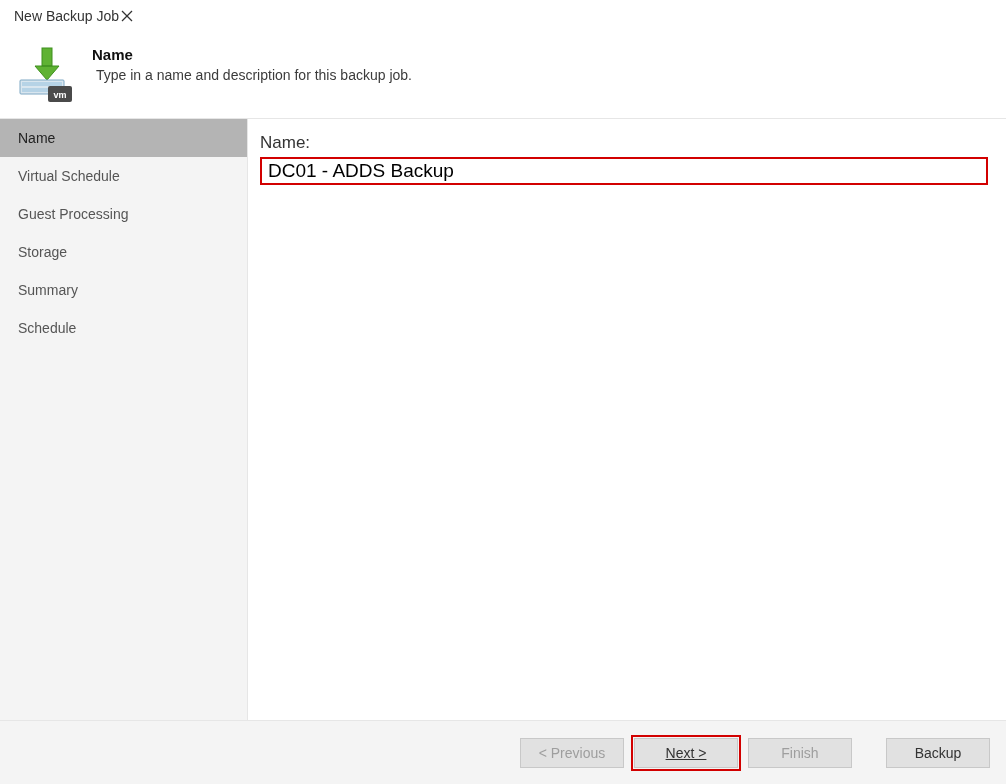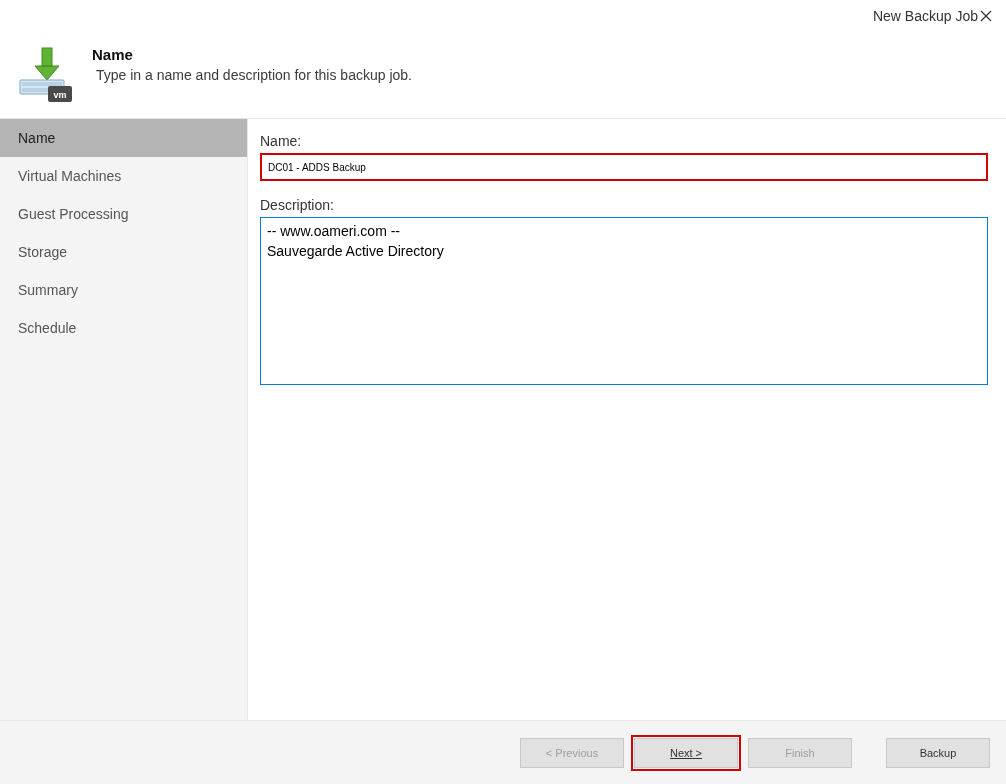--- a/index.html
+++ b/index.html
@@ -9,21 +9,21 @@
     font-family: "Segoe UI", Tahoma, sans-serif;
     font-size: 14px;
     color: #2e2e2e;
     background: #ffffff;
     overflow: hidden;
   }
   .titlebar {
     height: 32px;
     display: flex;
     align-items: center;
-    justify-content: flex-end;
+    justify-content: flex-start;
     padding: 0 12px 0 14px;
   }
   .titlebar .title {
     font-size: 14px;
     color: #333;
   }
   .close-x {
     width: 16px; height: 16px;
     display: flex; align-items: center; justify-content: center;
   }
@@ -73,31 +73,31 @@
   .sidebar-item.active {
     background: #b4b4b4;
     color: #222;
   }
   .content {
     flex: 1;
     padding: 14px 18px 0 12px;
     background: #ffffff;
   }
   .form-label {
-    font-size: 14px;
+    font-size: 17px;
     color: #333;
     margin: 0 0 4px 0;
     display: block;
   }
   .name-input {
     width: 100%;
     height: 28px;
     border: 2px solid #d20000;
     padding: 2px 6px;
-    font-size: 10px;
+    font-size: 19px;
     font-family: inherit;
     outline: none;
     background: #fff;
   }
   .desc-wrap {
     margin-top: 16px;
   }
   .desc-textarea {
     width: 100%;
     height: 168px;
@@ -118,21 +118,21 @@
     align-items: center;
     justify-content: flex-end;
     padding: 0 16px;
     gap: 10px;
   }
   .btn {
     min-width: 104px;
     height: 30px;
     border: 1px solid #c8c8c8;
     background: #e1e1e1;
-    font-size: 11px;
+    font-size: 14px;
     font-family: inherit;
     color: #333;
     cursor: pointer;
     padding: 0 8px;
   }
   .btn:disabled {
     color: #9e9e9e;
     cursor: default;
   }
   .btn.next {
@@ -179,45 +179,40 @@
     <p>Type in a name and description for this backup job.</p>
   </div>
 </div>
 
 <div class="body">
   <div class="sidebar">
     <div class="sidebar-item active">
       <span>Name</span>
     </div>
     <div class="sidebar-item">
-      <span>Virtual Machines</span>
+      <span>Virtual Schedule</span>
     </div>
     <div class="sidebar-item">
       <span>Guest Processing</span>
     </div>
     <div class="sidebar-item">
       <span>Storage</span>
     </div>
     <div class="sidebar-item">
       <span>Summary</span>
     </div>
     <div class="sidebar-item">
       <span>Schedule</span>
     </div>
   </div>
 
   <div class="content">
     <label class="form-label">Name:</label>
     <input type="text" class="name-input" value="DC01 - ADDS Backup" style="">
 
-    <div class="desc-wrap">
-      <label class="form-label">Description:</label>
-      <textarea class="desc-textarea" style="">-- www.oameri.com --
-Sauvegarde Active Directory</textarea>
-    </div>
   </div>
 </div>
 
 <div class="footer">
   <button class="btn" disabled="">&lt; Previous</button>
   <button class="btn next">Next &gt;</button>
   <button class="btn" disabled="">Finish</button>
   <span class="btn-spacer"></span>
   <button class="btn">Backup</button>
 </div>

